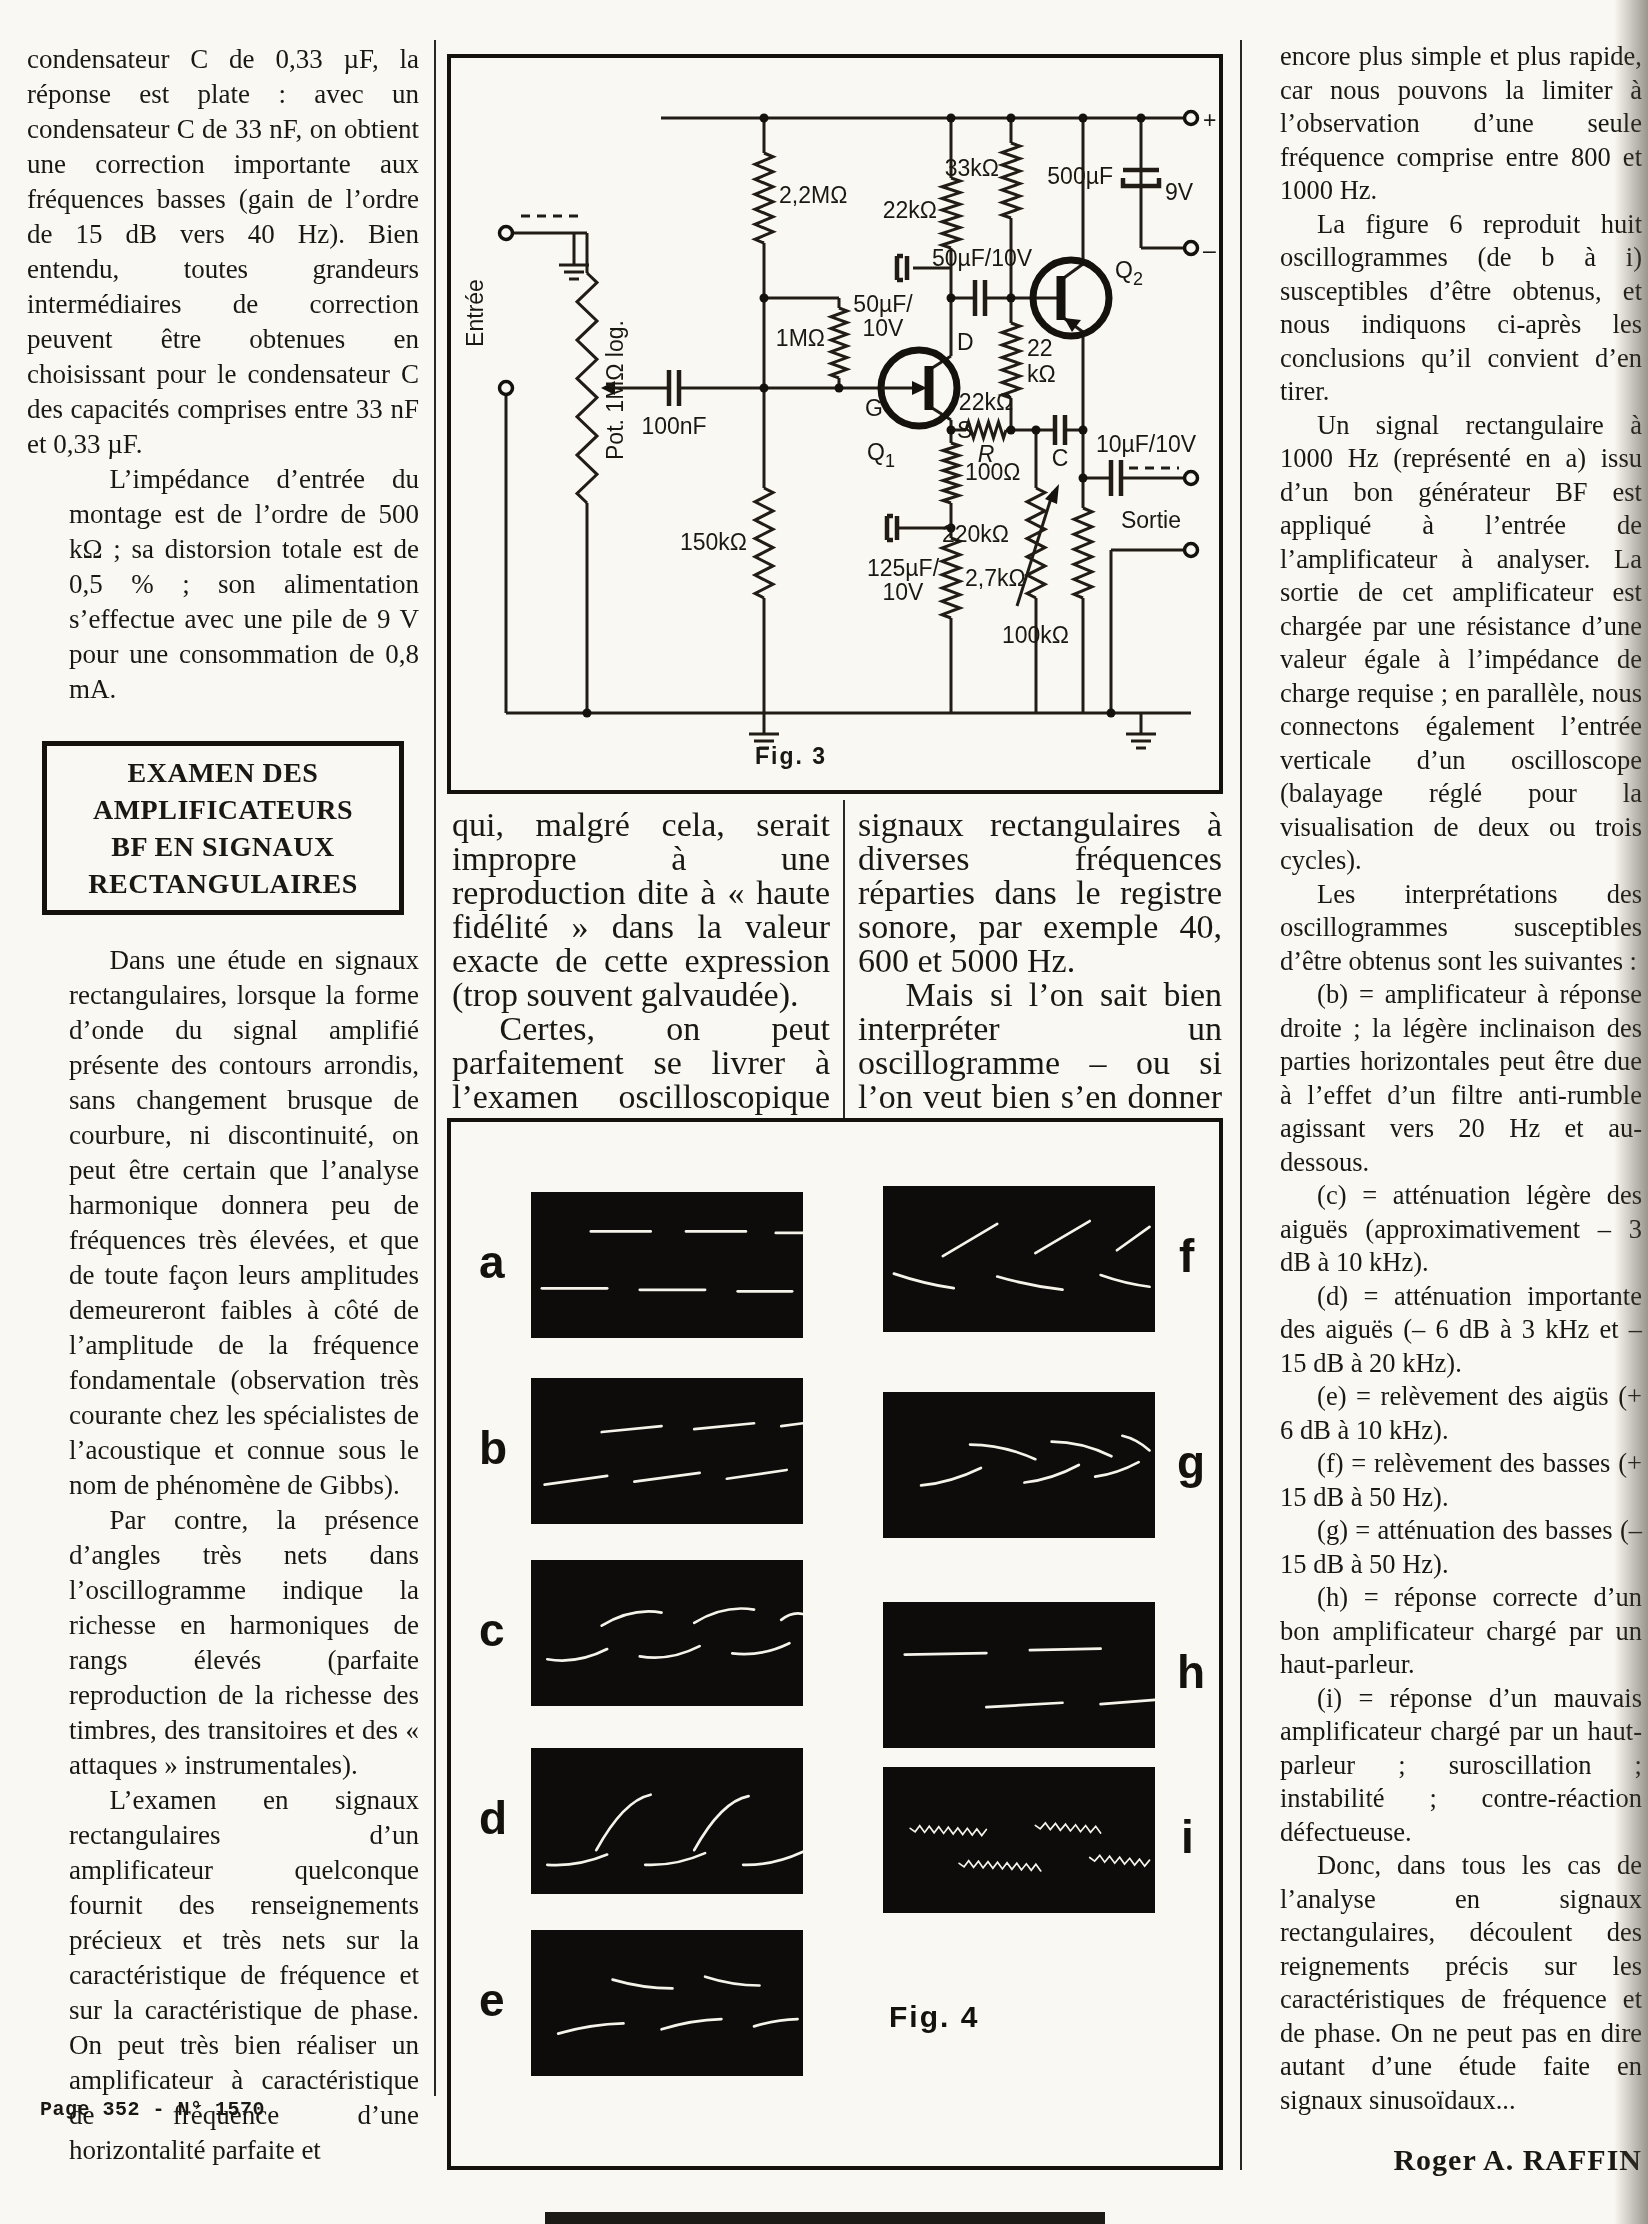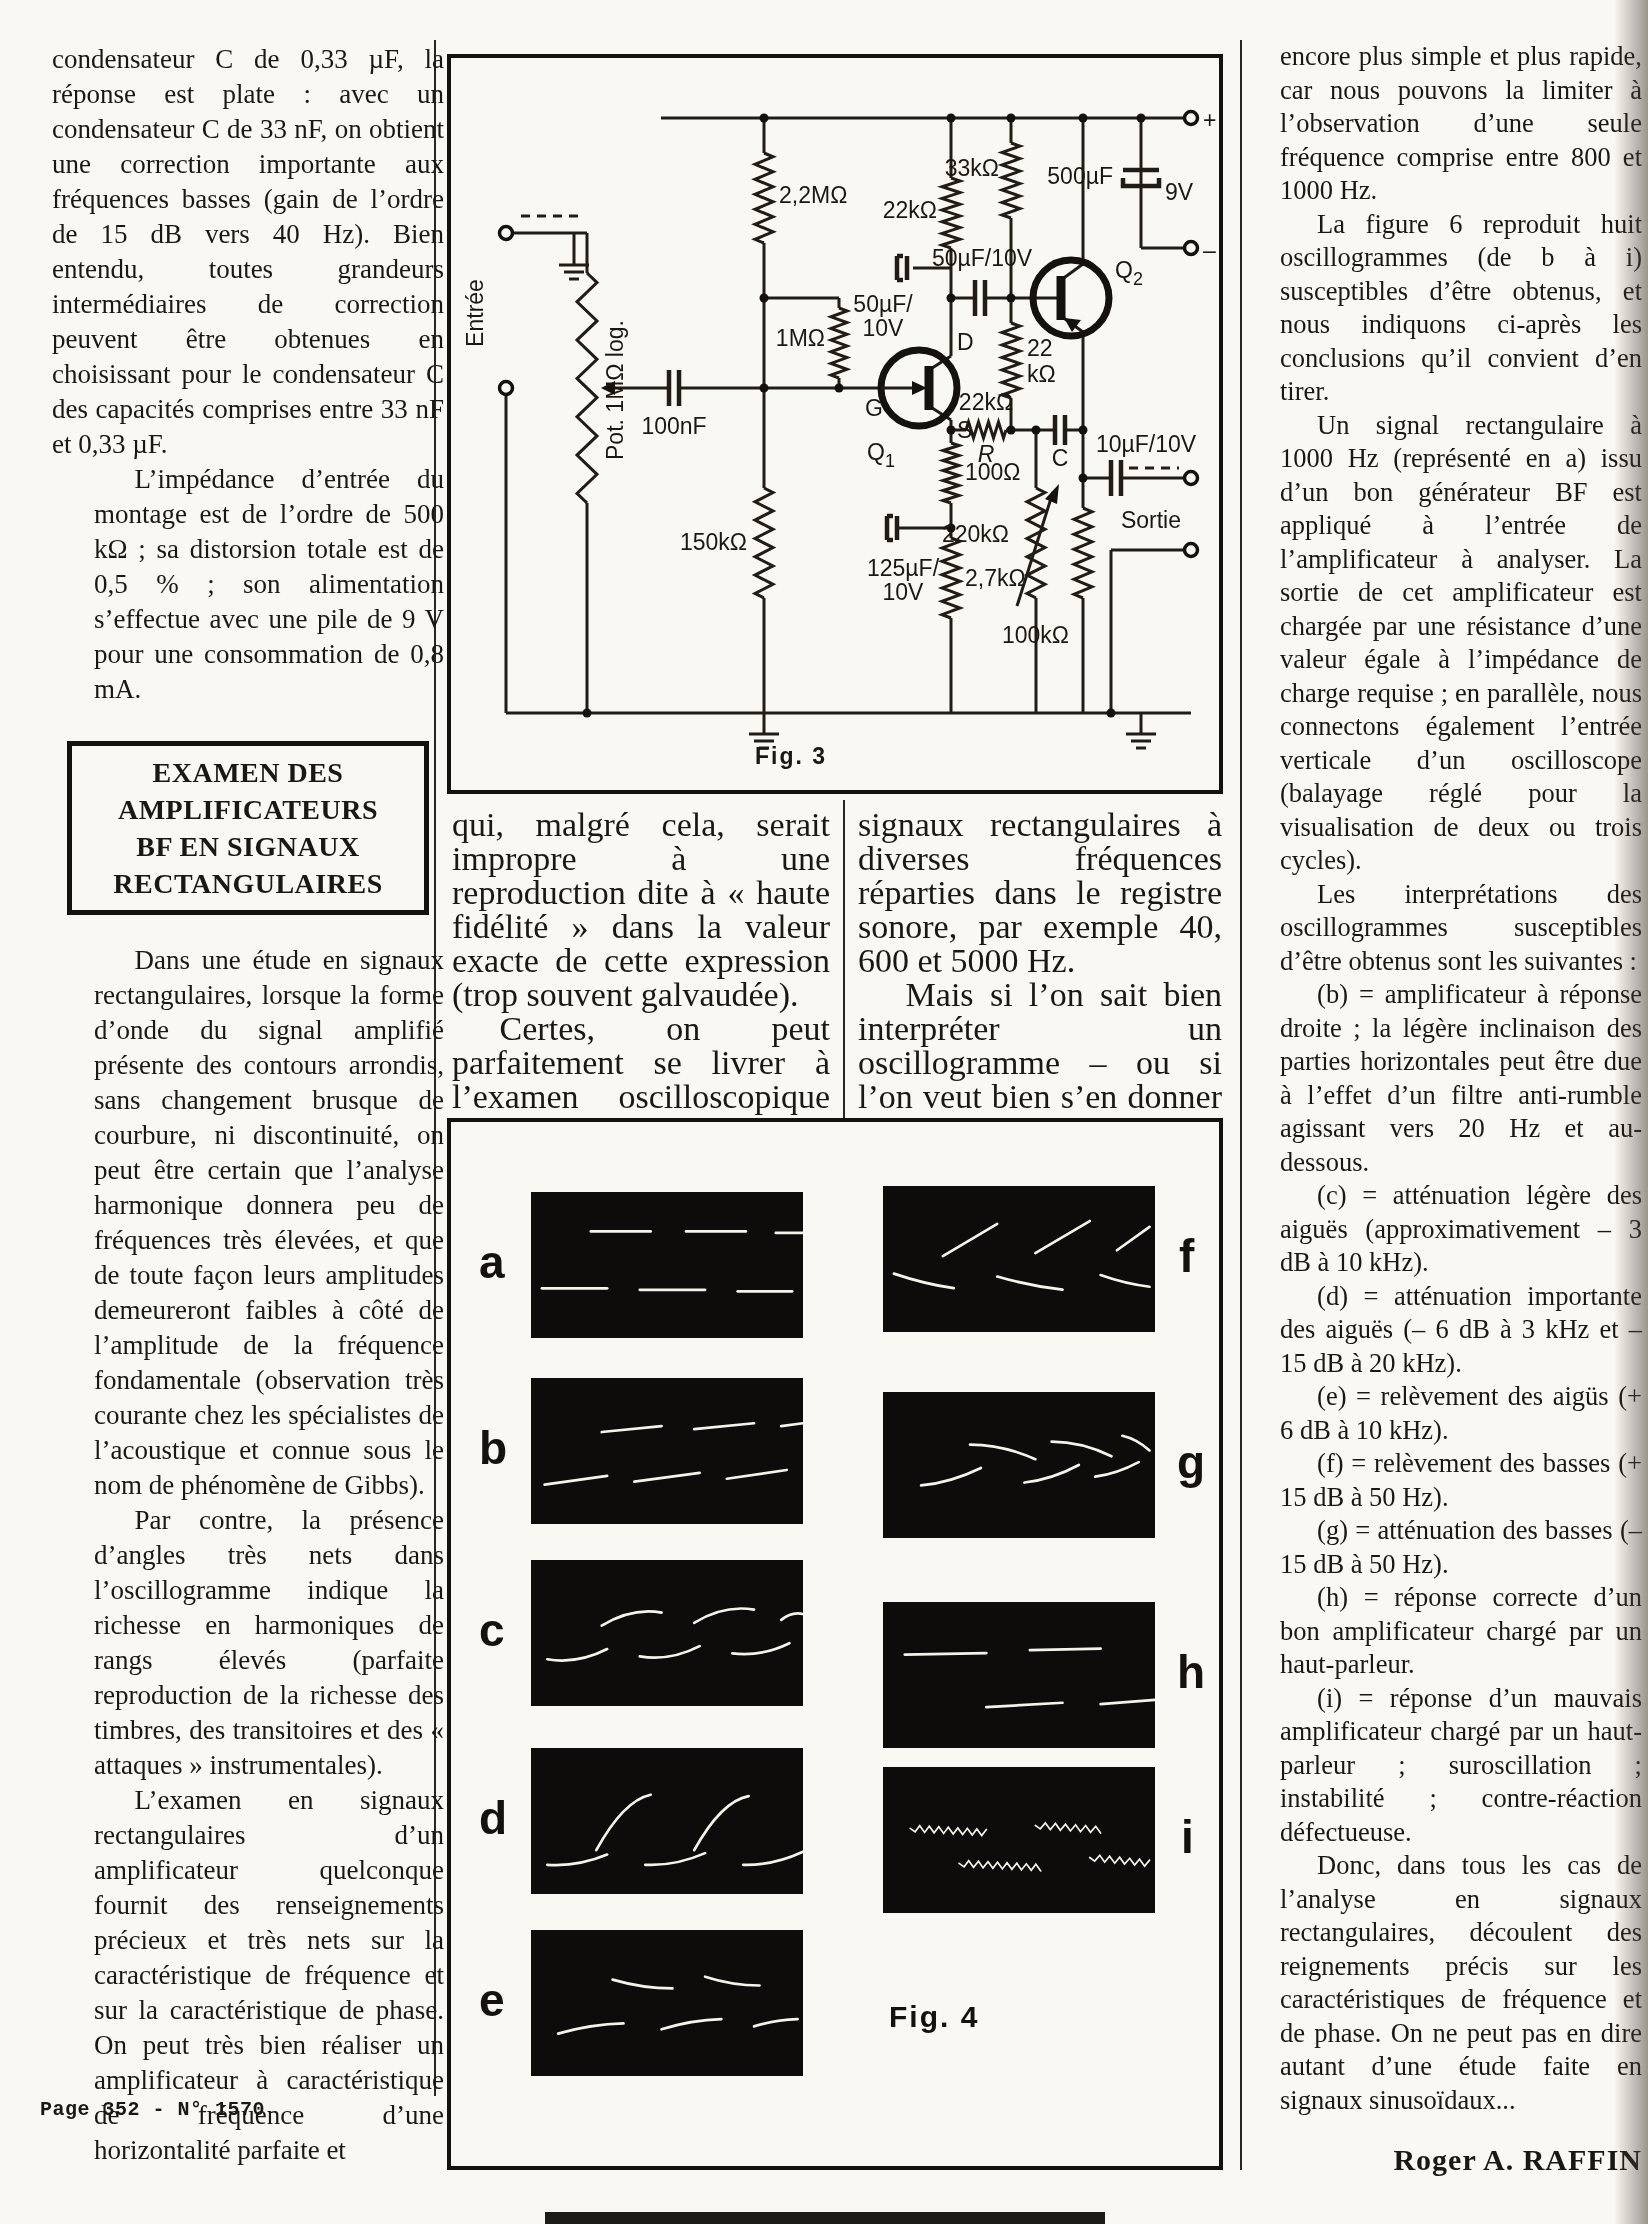--- a/index.html
+++ b/index.html
@@ -1,18 +1,18 @@
 <!DOCTYPE html>
 <html><head>
 <meta charset="utf-8">
 <style>
   html,body{margin:0;padding:0;}
   body{width:1648px;height:2224px;position:relative;background:#faf8f2;font-family:"Liberation Serif",serif;color:#1b1813;overflow:hidden;}
   .col p{margin:0;text-align:justify;}
-  #colL{position:absolute;left:52px;top:42px;width:392px;font-size:27px;line-height:35px;}
+  #colL{position:absolute;left:27px;top:42px;width:392px;font-size:27px;line-height:35px;}
   #colL p.ind{text-indent:1.5em;margin-left:42px;}
   #colR{position:absolute;left:1280px;top:40px;width:362px;font-size:26.5px;line-height:33.5px;}
   #colR p.ind{text-indent:1.4em;}
   .midcol{position:absolute;top:808px;width:378px;font-size:34px;line-height:34px;}
   .midcol p.ind{text-indent:1.4em;}
   #midL{left:452px;}
   #midR{left:858px;width:364px;}
   .vrule{position:absolute;width:2px;background:#2a2620;}
   .hbox{border:5px solid #15120d;width:344px;margin:34px auto 28px auto;padding:8px 4px;text-align:center;font-weight:bold;font-size:28px;line-height:37px;letter-spacing:.5px;}
   .figbox{position:absolute;border:4px solid #15120d;background:#faf8f2;box-sizing:border-box;}

